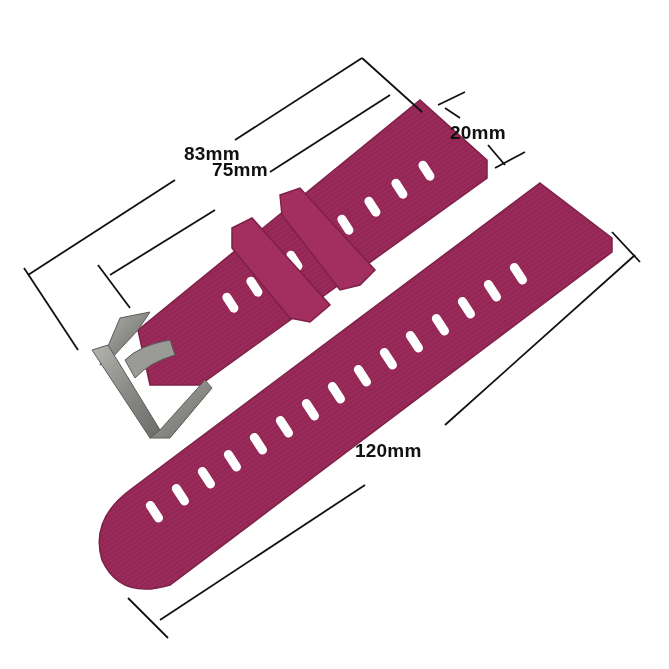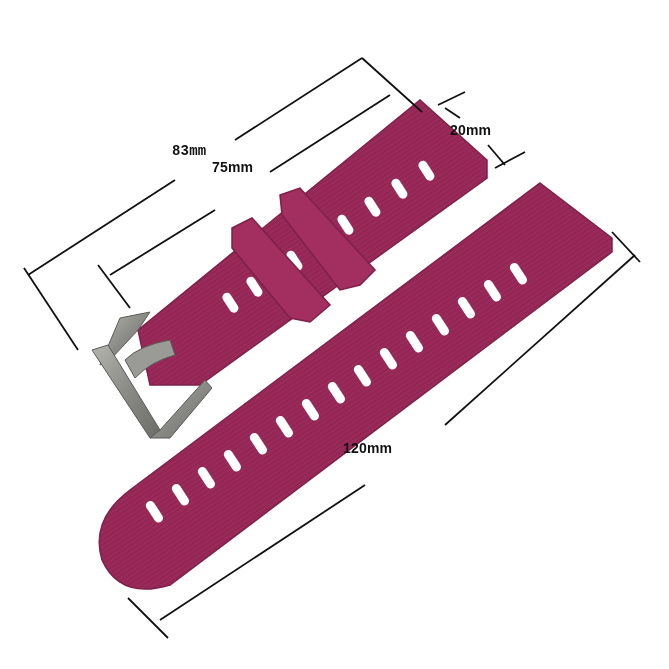--- a/index.html
+++ b/index.html
@@ -2,21 +2,21 @@
 <html><head>
 <meta charset="utf-8">
 <style>
   html, body { margin: 0; padding: 0; background: #ffffff; }
   .stage { position: relative; width: 669px; height: 669px; overflow: hidden; background: #ffffff; }
   svg { position: absolute; left: 0; top: 0; }
   .label {
     position: absolute;
     font-family: "Liberation Sans", "DejaVu Sans", sans-serif;
     font-weight: bold;
-    font-size: 14px;
+    font-size: 19px;
     color: #111111;
     letter-spacing: 0.2px;
     white-space: nowrap;
   }
 </style>
 </head>
 <body>
 
 <div class="stage">
   <svg width="669" height="669" viewBox="0 0 669 669">
@@ -92,17 +92,17 @@
       <line x1="488" y1="145" x2="505" y2="165"></line>
       <line x1="495" y1="168" x2="525" y2="152"></line>
 
       <line x1="160" y1="620" x2="365" y2="485"></line>
       <line x1="445" y1="425" x2="635" y2="255"></line>
       <line x1="128" y1="598" x2="168" y2="638"></line>
       <line x1="612" y1="232" x2="640" y2="262"></line>
     </g>
   </svg>
 
-  <div class="label" style="left:172px; top:143px;font-family:Liberation Mono, monospace;">83mm</div>
+  <div class="label" style="left:184px; top:143px;">83mm</div>
   <div class="label" style="left:212px; top:159px;">75mm</div>
   <div class="label" style="left:450px; top:122px;">20mm</div>
-  <div class="label" style="left:343px; top:440px;text-align:center;">120mm</div>
+  <div class="label" style="left:355px; top:440px;text-align:center;">120mm</div>
 </div>
 
 </body></html>

